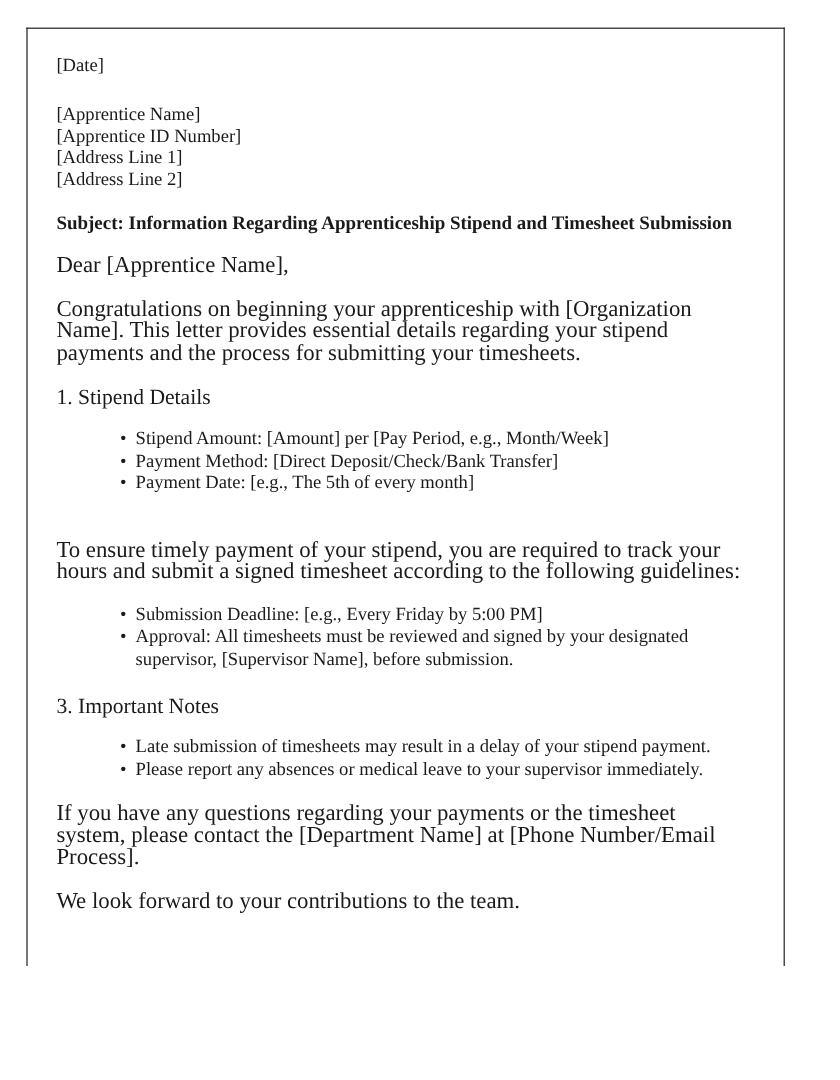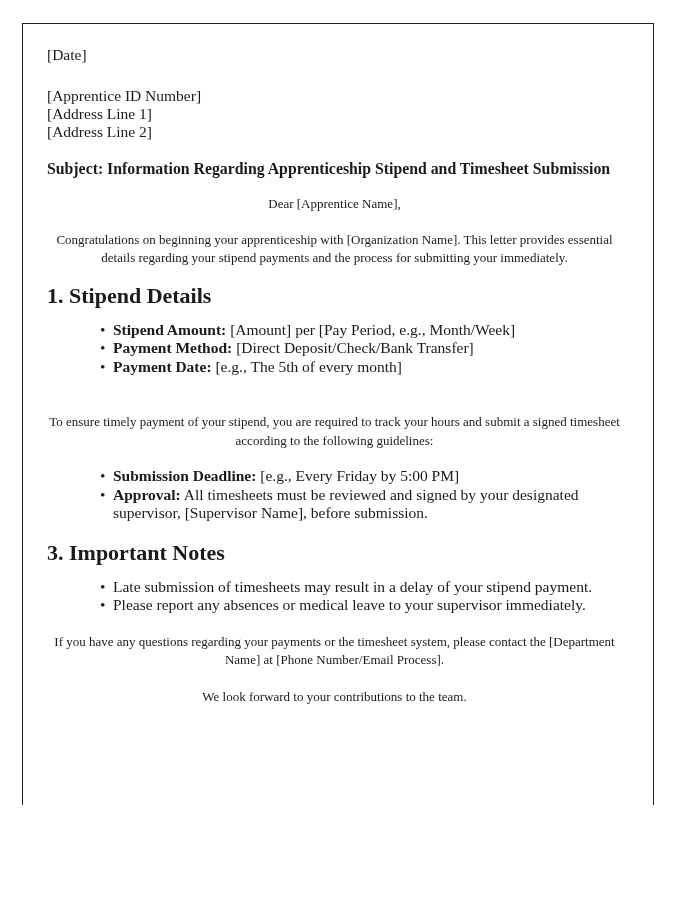--- a/index.html
+++ b/index.html
@@ -29,32 +29,32 @@
   #content {
     padding: 22px 31px 0 24px;
     box-sizing: border-box;
   }
   .line {
     font-size: 15.5px;
     line-height: 18px;
     margin: 0;
   }
   .para {
-    font-size: 13px;
+    font-size: 19px;
     line-height: 18.5px;
     margin: 0;
-    text-align: center;
+    text-align: left;
   }
   .addr-block {
     margin: 0;
   }
   .heading {
-    font-size: 22px;
+    font-size: 18px;
     line-height: 19px;
-    font-weight: bold;
+    font-weight: normal;
     margin: 0;
   }
   .subject {
     font-size: 15.8px;
     line-height: 19px;
     font-weight: bold;
     margin: 0;
   }
   ul.bullets {
     margin: 0;
@@ -68,55 +68,56 @@
     padding-left: 12px;
     margin: 0;
   }
   ul.bullets > li::before {
     content: "\2022";
     position: absolute;
     left: -1px;
     top: 0;
   }
   .b {
-    font-weight: bold;
+    font-weight: normal;
   }
   .gap-16 { height: 16px; }
   .gap-17 { height: 17px; }
   .gap-18 { height: 18px; }
   .gap-20 { height: 20px; }
   .gap-23 { height: 23px; }
 </style>
 </head>
 <body>
 
 <div id="page">
   <div id="content">
 
     <div class="line">[Date]</div>
 
     <div class="gap-23"></div>
 
     <div class="addr-block">
+      <div class="line">[Apprentice Name]</div>
       <div class="line">[Apprentice ID Number]</div>
       <div class="line">[Address Line 1]</div>
       <div class="line">[Address Line 2]</div>
     </div>
 
     <div class="gap-18"></div>
 
     <div class="subject">Subject: Information Regarding Apprenticeship Stipend and Timesheet Submission</div>
 
     <div class="gap-17"></div>
 
     <div class="para">Dear [Apprentice Name],</div>
 
     <div class="gap-17"></div>
 
-    <div class="para">Congratulations on beginning your apprenticeship with [Organization Name]. This letter provides essential details regarding your stipend payments and the process for submitting your immediately.</div>
+    <div class="para">Congratulations on beginning your apprenticeship with [Organization Name]. This letter provides essential details regarding your stipend payments and the process for submitting your timesheets.</div>
 
     <div class="gap-18"></div>
 
     <div class="heading">1. Stipend Details</div>
 
     <div class="gap-16"></div>
 
     <ul class="bullets">
       <li><span class="b">Stipend Amount:</span><span> [Amount] per [Pay Period, e.g., Month/Week]</span></li>
       <li><span class="b">Payment Method:</span><span> [Direct Deposit/Check/Bank Transfer]</span></li>

